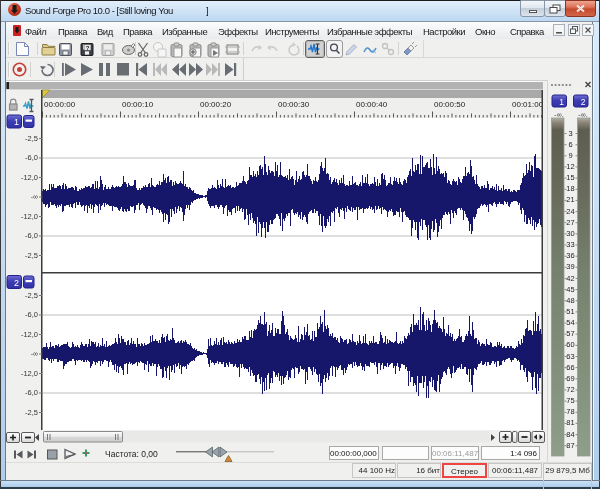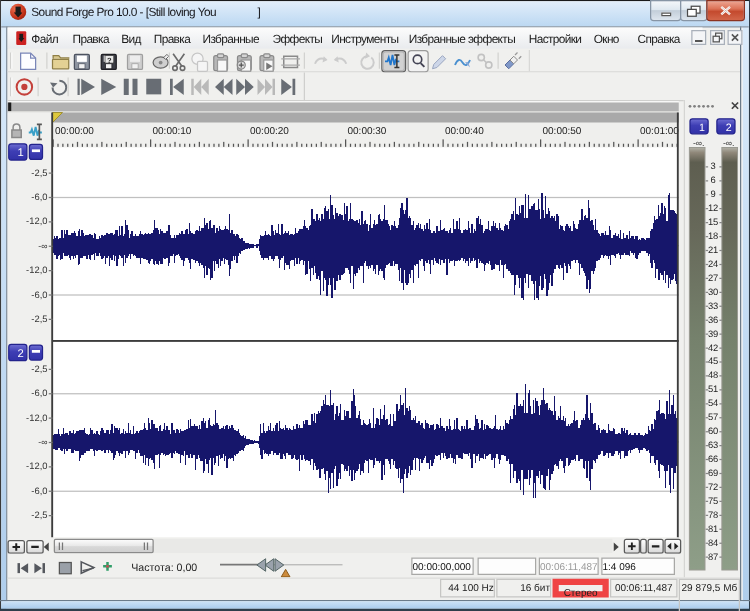--- a/index.html
+++ b/index.html
@@ -561,18 +561,18 @@
     <rect x="564.5" y="434.1" width="2" height="1" fill="#888"></rect>
     <rect x="575.5" y="434.1" width="2" height="1" fill="#888"></rect>
     <text x="570.5" y="447.7" font-size="7.5" fill="#222" text-anchor="middle">87</text>
     <rect x="564.5" y="445.2" width="2" height="1" fill="#888"></rect>
     <rect x="575.5" y="445.2" width="2" height="1" fill="#888"></rect>
   </svg>
 
 <div class="abs" style="left:6px;top:462px;width:586px;height:18px;background:#f0f0ee;border-top:1px solid #dcdcda"></div>
 <div style="position:absolute;left:352px;top:463px;width:44px;height:15px;border:1px solid #c6c6c4;box-sizing:border-box;font-size:8px;color:#222;text-align:right;line-height:14px;white-space:nowrap">44 100 Hz</div>
 <div style="position:absolute;left:397px;top:463px;width:44px;height:15px;border:1px solid #c6c6c4;box-sizing:border-box;font-size:8px;color:#222;text-align:right;line-height:14px;white-space:nowrap">16 бит</div>
-<div style="position:absolute;left:442px;top:463px;width:45px;height:15px;border:5px solid #ef4444;box-sizing:border-box;font-size:8px;color:#222;text-align:center;line-height:14px;white-space:nowrap">Стерео</div>
+<div style="position:absolute;left:442px;top:463px;width:45px;height:15px;border:2px solid #ef4444;box-sizing:border-box;font-size:8px;color:#222;text-align:center;line-height:14px;white-space:nowrap">Стерео</div>
 <div style="position:absolute;left:488px;top:463px;width:54px;height:15px;border:1px solid #c6c6c4;box-sizing:border-box;font-size:8px;color:#222;text-align:center;line-height:14px;white-space:nowrap">00:06:11,487</div>
 <div style="position:absolute;left:543px;top:463px;width:49px;height:31px;border:1px solid #c6c6c4;box-sizing:border-box;font-size:8px;color:#222;text-align:center;line-height:14px;white-space:nowrap">29 879,5 Мб</div>
 <div style="position:absolute;left:329px;top:446px;width:50px;height:14px;background:#fdfdfd;border:1px solid #a8a8a6;box-sizing:border-box;font-size:8px;color:#111;text-align:right;line-height:13px;padding-right:19px">00:00:00,000</div>
 <div style="position:absolute;left:382px;top:446px;width:47px;height:14px;background:#fdfdfd;border:1px solid #a8a8a6;box-sizing:border-box;font-size:8px;color:#111;text-align:right;line-height:13px;padding-right:2px"></div>
 <div style="position:absolute;left:431px;top:446px;width:48px;height:14px;background:#fdfdfd;border:1px solid #a8a8a6;box-sizing:border-box;font-size:8px;color:#9a9a9a;text-align:right;line-height:13px;padding-right:2px">00:06:11,487</div>
-<div style="position:absolute;left:481px;top:446px;width:59px;height:14px;background:#fdfdfd;border:1px solid #a8a8a6;box-sizing:border-box;font-size:8px;color:#111;line-height:13px;padding-right:14px">1:4 096</div>
+<div style="position:absolute;left:481px;top:446px;width:59px;height:14px;background:#fdfdfd;border:1px solid #a8a8a6;box-sizing:border-box;font-size:8px;color:#111;text-align:right;line-height:13px;padding-right:2px">1:4 096</div>
 </body></html>

